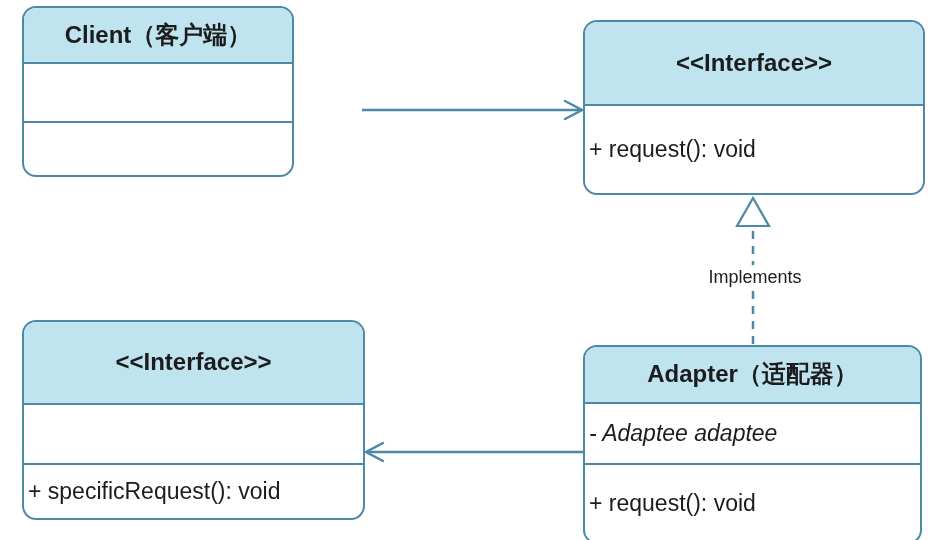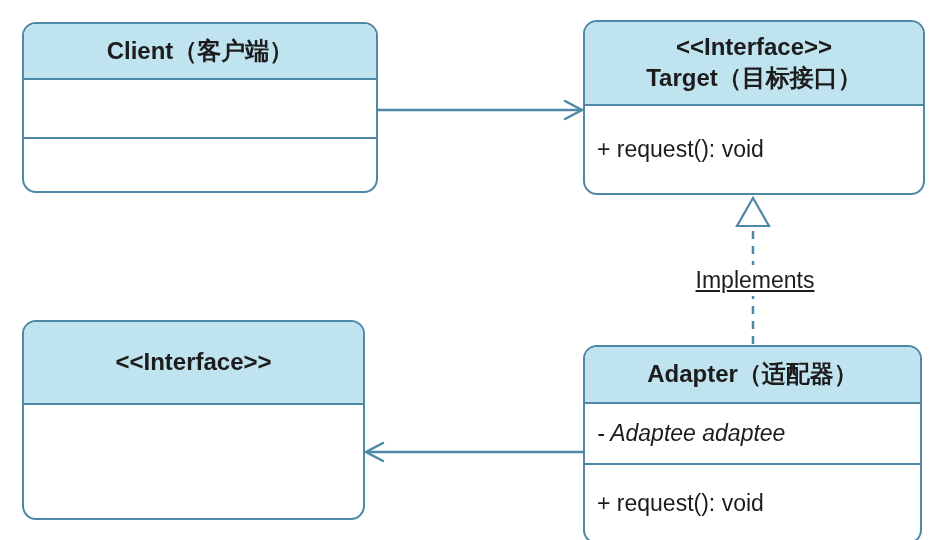--- a/index.html
+++ b/index.html
@@ -68,27 +68,27 @@
     font-size: 24px;
     line-height: 1.28;
     text-align: center;
     flex: 0 0 auto;
   }
   .uml-section {
     border-top: 2px solid var(--border);
     display: flex;
     flex-direction: column;
     justify-content: center;
-    padding: 0 12px;
+    padding: 0 4px;
     font-size: 23px;
     flex: 0 0 auto;
   }
   .uml-section.fill { flex: 1 1 auto; }
 
-  #box-client  { left: 22px;  top: 22px;  width: 356px; height: 171px; }
+  #box-client  { left: 22px;  top: 6px;  width: 272px; height: 171px; }
   #box-client  .uml-header { height: 54px; }
   #box-client  .sec-1 { height: 59px; }
 
   #box-target  { left: 583px; top: 20px;  width: 342px; height: 175px; }
   #box-target  .uml-header { height: 82px; }
 
   #box-adaptee { left: 22px;  top: 320px; width: 343px; height: 200px; }
   #box-adaptee .uml-header { height: 81px; }
   #box-adaptee .sec-1 { height: 60px; }
 
@@ -97,24 +97,23 @@
   #box-adapter .sec-1 { height: 61px; font-style: italic; }
 
   .relation-label {
     position: absolute;
     left: 755px;
     top: 265px;
     transform: translateX(-50%);
     z-index: 3;
     background: var(--background);
     color: var(--text);
-    font-size: 23px;
+    font-size: 18px;
     padding: 2px 5px;
     white-space: nowrap;
-    text-decoration: underline;
   }
 </style>
 </head>
 <body>
 
 <div class="canvas">
 
   <svg class="connectors" viewBox="0 0 943 540" xmlns="http://www.w3.org/2000/svg">
     <g>
       <line class="connector-line" x1="362" y1="110" x2="580" y2="110"></line>
@@ -136,32 +135,34 @@
     <div class="uml-header">
       <div>Client（客户端）</div>
     </div>
     <div class="uml-section sec-1"></div>
     <div class="uml-section fill"></div>
   </div>
 
   <div class="uml-class" id="box-target">
     <div class="uml-header">
       <div>&lt;&lt;Interface&gt;&gt;</div>
-      <div>Target（目标接口）</div>
     </div>
     <div class="uml-section fill">
       <div>+ request(): void</div>
     </div>
   </div>
 
   <div class="uml-class" id="box-adaptee">
     <div class="uml-header">
       <div>&lt;&lt;Interface&gt;&gt;</div>
     </div>
     <div class="uml-section sec-1"></div>
+    <div class="uml-section fill">
+      <div>+ specificRequest(): void</div>
+    </div>
   </div>
 
   <div class="uml-class" id="box-adapter">
     <div class="uml-header">
       <div>Adapter（适配器）</div>
     </div>
     <div class="uml-section sec-1">
       <div>- Adaptee adaptee</div>
     </div>
     <div class="uml-section fill">

